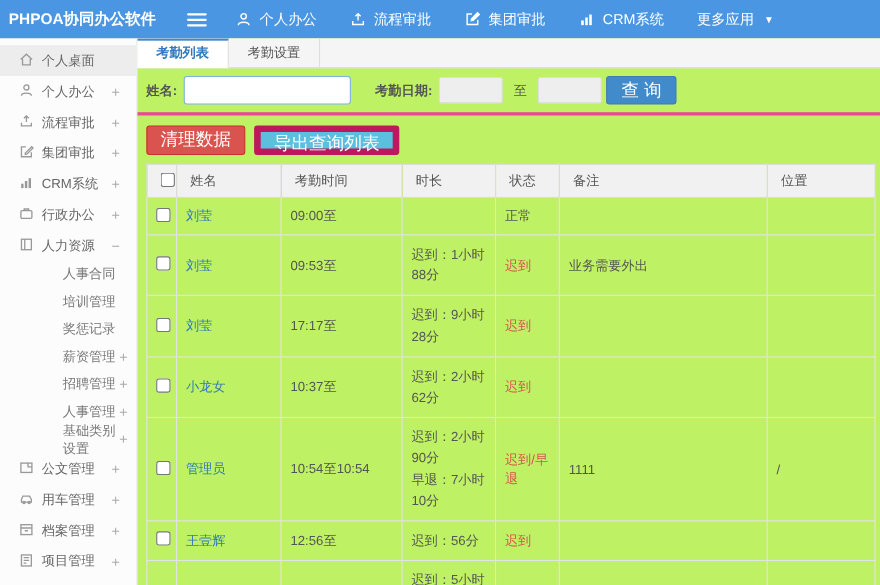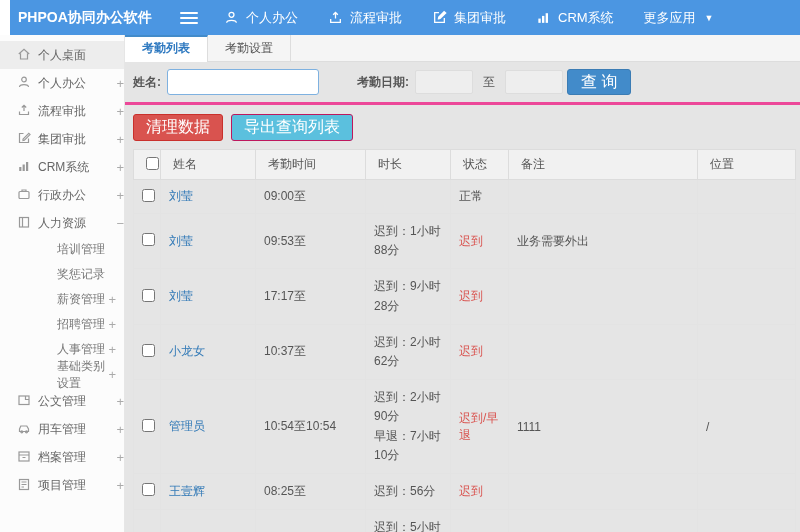--- a/index.html
+++ b/index.html
@@ -1,59 +1,59 @@
 <!DOCTYPE html>
 <html><head>
 <meta charset="utf-8">
 <style>
   * { margin:0; padding:0; box-sizing:border-box; }
   html,body { width:800px; height:532px; overflow:hidden; background:#fff;
     font-family:"Liberation Sans","DejaVu Sans",sans-serif; font-size:12px; color:#555; }
   .app { width:800px; height:532px; display:flex; flex-direction:column; }
 
   
-  .topbar { height:35px; background:#4b96e2; display:flex; align-items:center; flex-shrink:0;margin-left:10px; }
+  .topbar { height:35px; background:#4b96e2; display:flex; align-items:center; flex-shrink:0; }
   .logo { width:160px; padding-left:8px; color:#fff; font-size:14px; font-weight:bold; white-space:nowrap; cursor:pointer; }
   .hamburger { width:18px; margin:0 26px 0 10px; cursor:pointer; display:inline-block; }
   .hamburger i { display:block; height:2px; background:#fff; margin:3px 0; border-radius:1px; }
   .topnav { display:flex; align-items:center; gap:30px; }
   .nav-item { display:flex; align-items:center; gap:7px; color:#fff; font-size:13px; cursor:pointer; text-decoration:none; }
   .nav-item svg { display:block; }
   .caret { font-size:9px; margin-left:2px; }
 
   
   .main { flex:1; display:flex; min-height:0; }
   .sidebar { width:125px; background:#fcfcfc; border-right:1px solid #e6e6e6; padding-top:6px; flex-shrink:0; overflow:hidden; }
-  .side-item { height:28px; display:flex; align-items:center; padding:0 0 0 17px; color:#666; cursor:pointer; }
+  .side-item { height:28px; display:flex; align-items:center; padding:0 15px 0 17px; color:#666; cursor:pointer; }
   .side-item.active { background:#ededed; }
   .side-item svg { margin-right:7px; flex-shrink:0; }
   .side-item .expand, .side-sub .expand { margin-left:auto; color:#aaa; font-size:13px; }
   .side-sub { height:25px; display:flex; align-items:center; padding:0 8px 0 57px; color:#777; cursor:pointer; }
 
-  .content { flex:1; background:#e5e5e5; min-width:0; }
+  .content { flex:1; background:#bef264; min-width:0; }
 
   
   .tabstrip { height:27px; background:#f5f5f5; border-bottom:1px solid #ddd; display:flex; }
   .tab { padding:0 17px; line-height:26px; color:#555; border-right:1px solid #ddd; cursor:pointer; }
   .tab.active { background:#fff; color:#2e79c0; font-weight:bold; border-top:2px solid #428bca; line-height:23px; margin-bottom:-1px; }
 
   
   .filter-row { display:flex; align-items:center; padding:7px 8px; border-bottom:3px solid #ec4899; }
   .filter-row label { font-weight:bold; color:#555; margin-right:6px; white-space:nowrap; }
   .name-input { width:152px; height:26px; border:1px solid #7eb1e0; border-radius:3px; padding:0 6px; margin-right:20px; outline:none; font-size:12px; }
-  .date-label { margin-left:18px; }
+  .date-label { margin-left:2px; }
   .date-input { width:58px; height:24px; background:#eee; border:1px solid #ddd; border-radius:2px; padding:0 5px; font-size:12px; }
   .to-sep { margin:0 10px; color:#555; }
   .btn-query { margin-left:4px; height:26px; padding:0 13px; background:#428bca; border:1px solid #3b7cb4; color:#fff; border-radius:3px; font-size:16px; cursor:pointer; }
 
   
   .action-row { padding:9px 8px 8px 8px; display:flex; gap:8px; }
   .btn { height:27px; padding:0 12px; border:none; border-radius:3px; color:#fff; font-size:16px; cursor:pointer; }
   .btn-danger { background:#d9534f; border:1px solid #c9302c; }
-  .btn-info { background:#5bc0de; border:1px solid #be185d; }
+  .btn-info { background:#5bc0de; border:6px solid #be185d; }
 
   
   table { border-collapse:collapse; table-layout:fixed; width:662px; margin-left:8px; }
   th, td { border:1px solid #e3e3e3; padding:8px 8px; text-align:left; vertical-align:middle;
     overflow:hidden; font-weight:normal; }
   thead th { background:#f1f1f1; border-color:#dcdcdc; color:#555; padding:6px 12px; }
   td { color:#555; }
   .col-cb { text-align:center; }
   .col-cb input { width:13px; height:13px; cursor:pointer; }
   .name-link { color:#337ab7; text-decoration:none; cursor:pointer; }
@@ -170,20 +170,24 @@
       <div class="side-item">
         <span><svg width="14" height="14" viewBox="0 0 14 14" fill="none" stroke="#999" stroke-width="1.2">
               <rect x="2.5" y="2.5" width="9" height="9.5"></rect>
               <path d="M5.5 2.5 V12"></path>
             </svg></span>
         <span>人力资源</span>
         <span class="expand">−</span>
       </div>
 
       <div class="side-sub">
+        <span>人事合同</span>
+        <span class="expand"></span>
+      </div>
+      <div class="side-sub">
         <span>培训管理</span>
         <span class="expand"></span>
       </div>
       <div class="side-sub">
         <span>奖惩记录</span>
         <span class="expand"></span>
       </div>
       <div class="side-sub">
         <span>薪资管理</span>
         <span class="expand">+</span>
@@ -322,21 +326,21 @@
             <td>10:54至10:54</td>
             <td class="dur">迟到：2小时90分
 早退：7小时10分</td>
             <td class="status-red">迟到/早退</td>
             <td>1111</td>
             <td>/</td>
           </tr>
           <tr>
             <td class="col-cb"><input type="checkbox" style=""></td>
             <td><a class="name-link">王壹辉</a></td>
-            <td>08:25至</td>
+            <td>12:56至</td>
             <td class="dur">迟到：56分</td>
             <td class="status-red">迟到</td>
             <td></td>
             <td></td>
           </tr>
           <tr>
             <td class="col-cb"></td>
             <td></td>
             <td>13:20至13:20</td>
             <td class="dur">迟到：5小时33分

